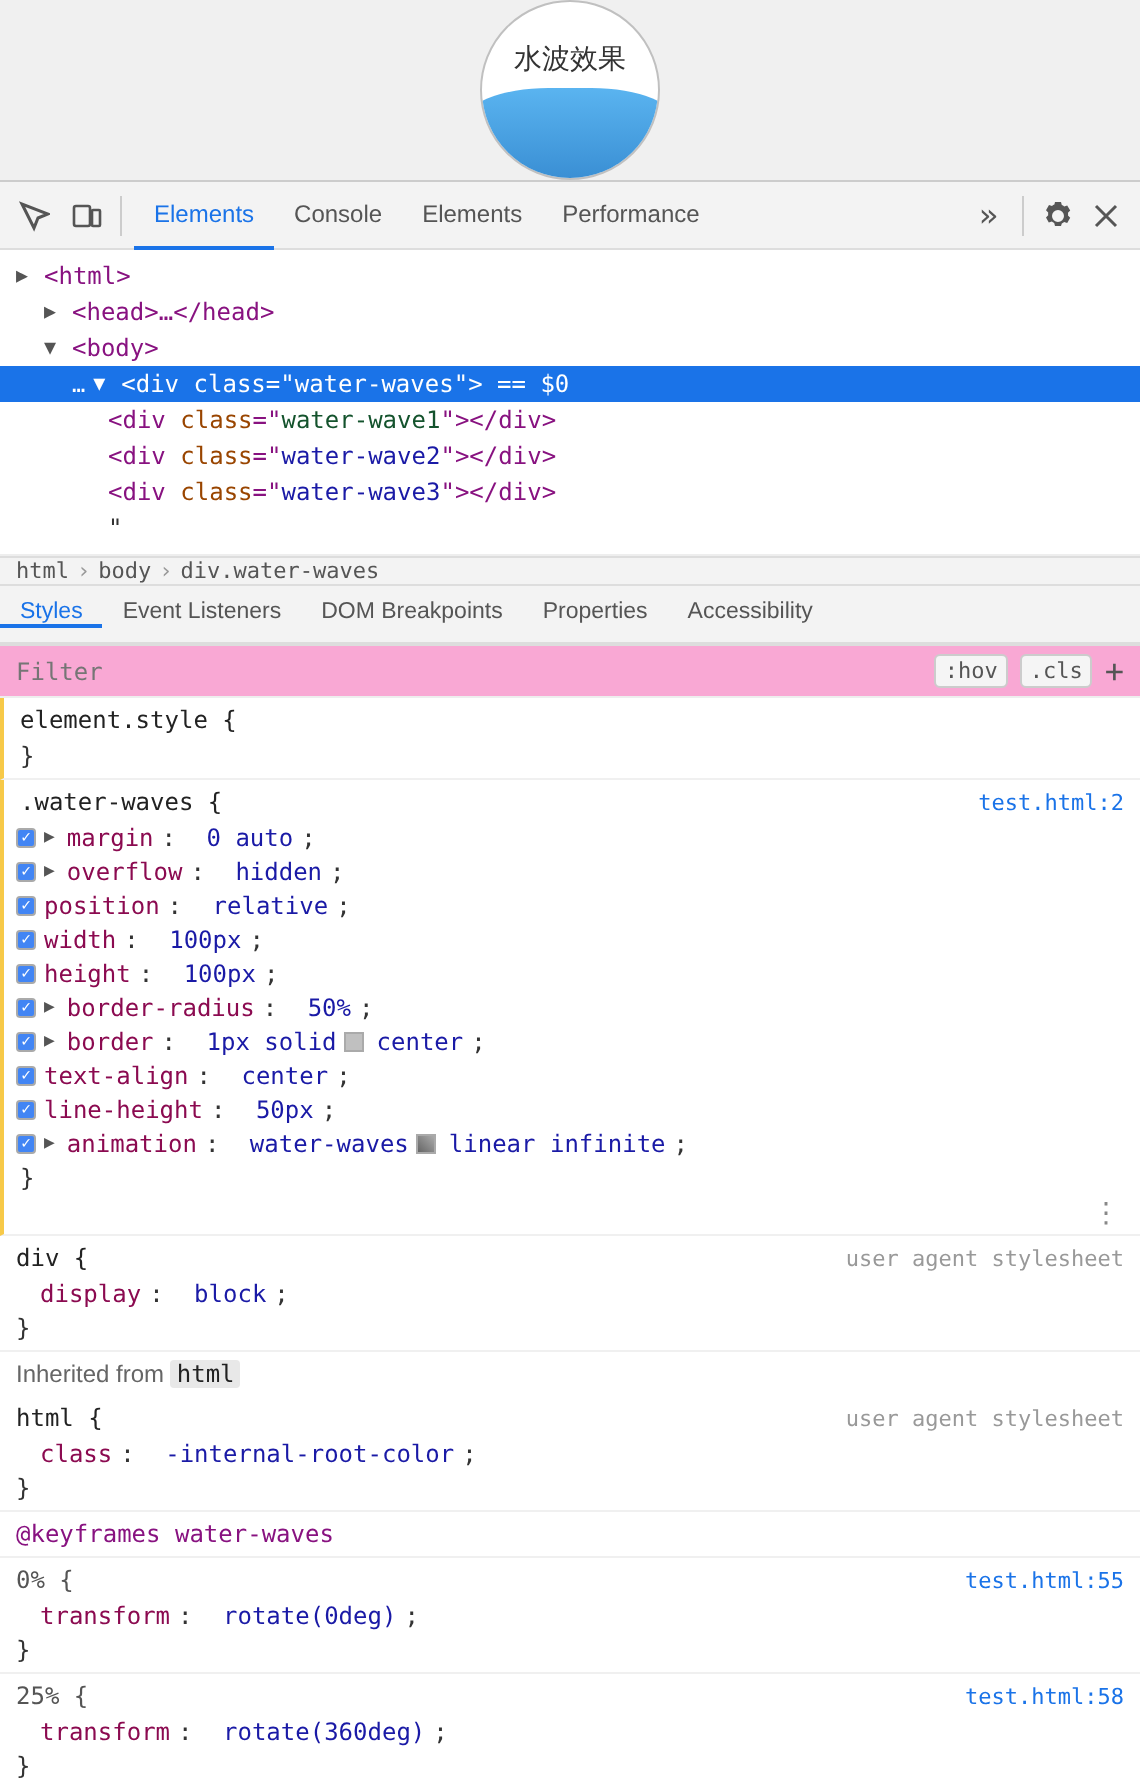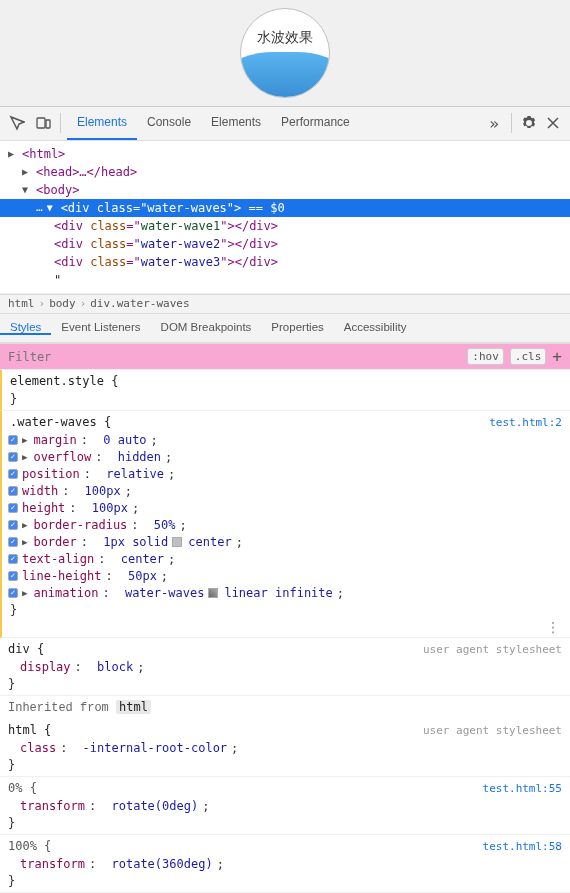--- a/index.html
+++ b/index.html
@@ -319,21 +319,20 @@
 
     
     .inherited-header {
       padding: 4px 8px;
       color: #666;
       font-family: sans-serif;
       font-size: 12px;
     }
     .inherited-from {
       font-weight: normal;
-      font-family: Liberation Mono, monospace;
     }
     .inherited-tag {
       font-family: monospace;
       color: #222;
       background: #e8e8e8;
       padding: 0 3px;
       border-radius: 2px;
     }
 
     
@@ -578,37 +577,42 @@
           <span class="user-agent-label">user agent stylesheet</span>
         </div>
         <div class="css-prop-line">
           <span class="css-prop-name">class</span><span class="css-colon">:</span>&nbsp;<span class="css-prop-val">-internal-root-color</span><span class="css-semicolon">;</span>
         </div>
         <div class="css-close-line">
           <span class="css-brace">}</span>
         </div>
       </div>
 
+      <div class="css-section">
+        <div class="css-open-line">
+          <span style="color:#881280;font-family:monospace;font-size:12px;">@keyframes water-waves</span>
+        </div>
+      </div>
 
       <div class="css-section">
         <div class="css-rule-header">
           <span class="css-selector" style="font-weight:normal;color:#555">0% {</span>
           <span class="css-source">test.html:55</span>
         </div>
         <div class="css-prop-line">
           <span class="css-prop-name">transform</span><span class="css-colon">:</span>&nbsp;<span class="css-prop-val">rotate(0deg)</span><span class="css-semicolon">;</span>
         </div>
         <div class="css-close-line">
           <span class="css-brace">}</span>
         </div>
       </div>
 
       <div class="css-section">
         <div class="css-rule-header">
-          <span class="css-selector" style="font-weight:normal;color:#555">100% {</span>
+          <span class="css-selector" style="font-weight:normal;color:#555">25% {</span>
           <span class="css-source">test.html:58</span>
         </div>
         <div class="css-prop-line">
           <span class="css-prop-name">transform</span><span class="css-colon">:</span>&nbsp;<span class="css-prop-val">rotate(360deg)</span><span class="css-semicolon">;</span>
         </div>
         <div class="css-close-line">
           <span class="css-brace">}</span>
         </div>
       </div>
 

